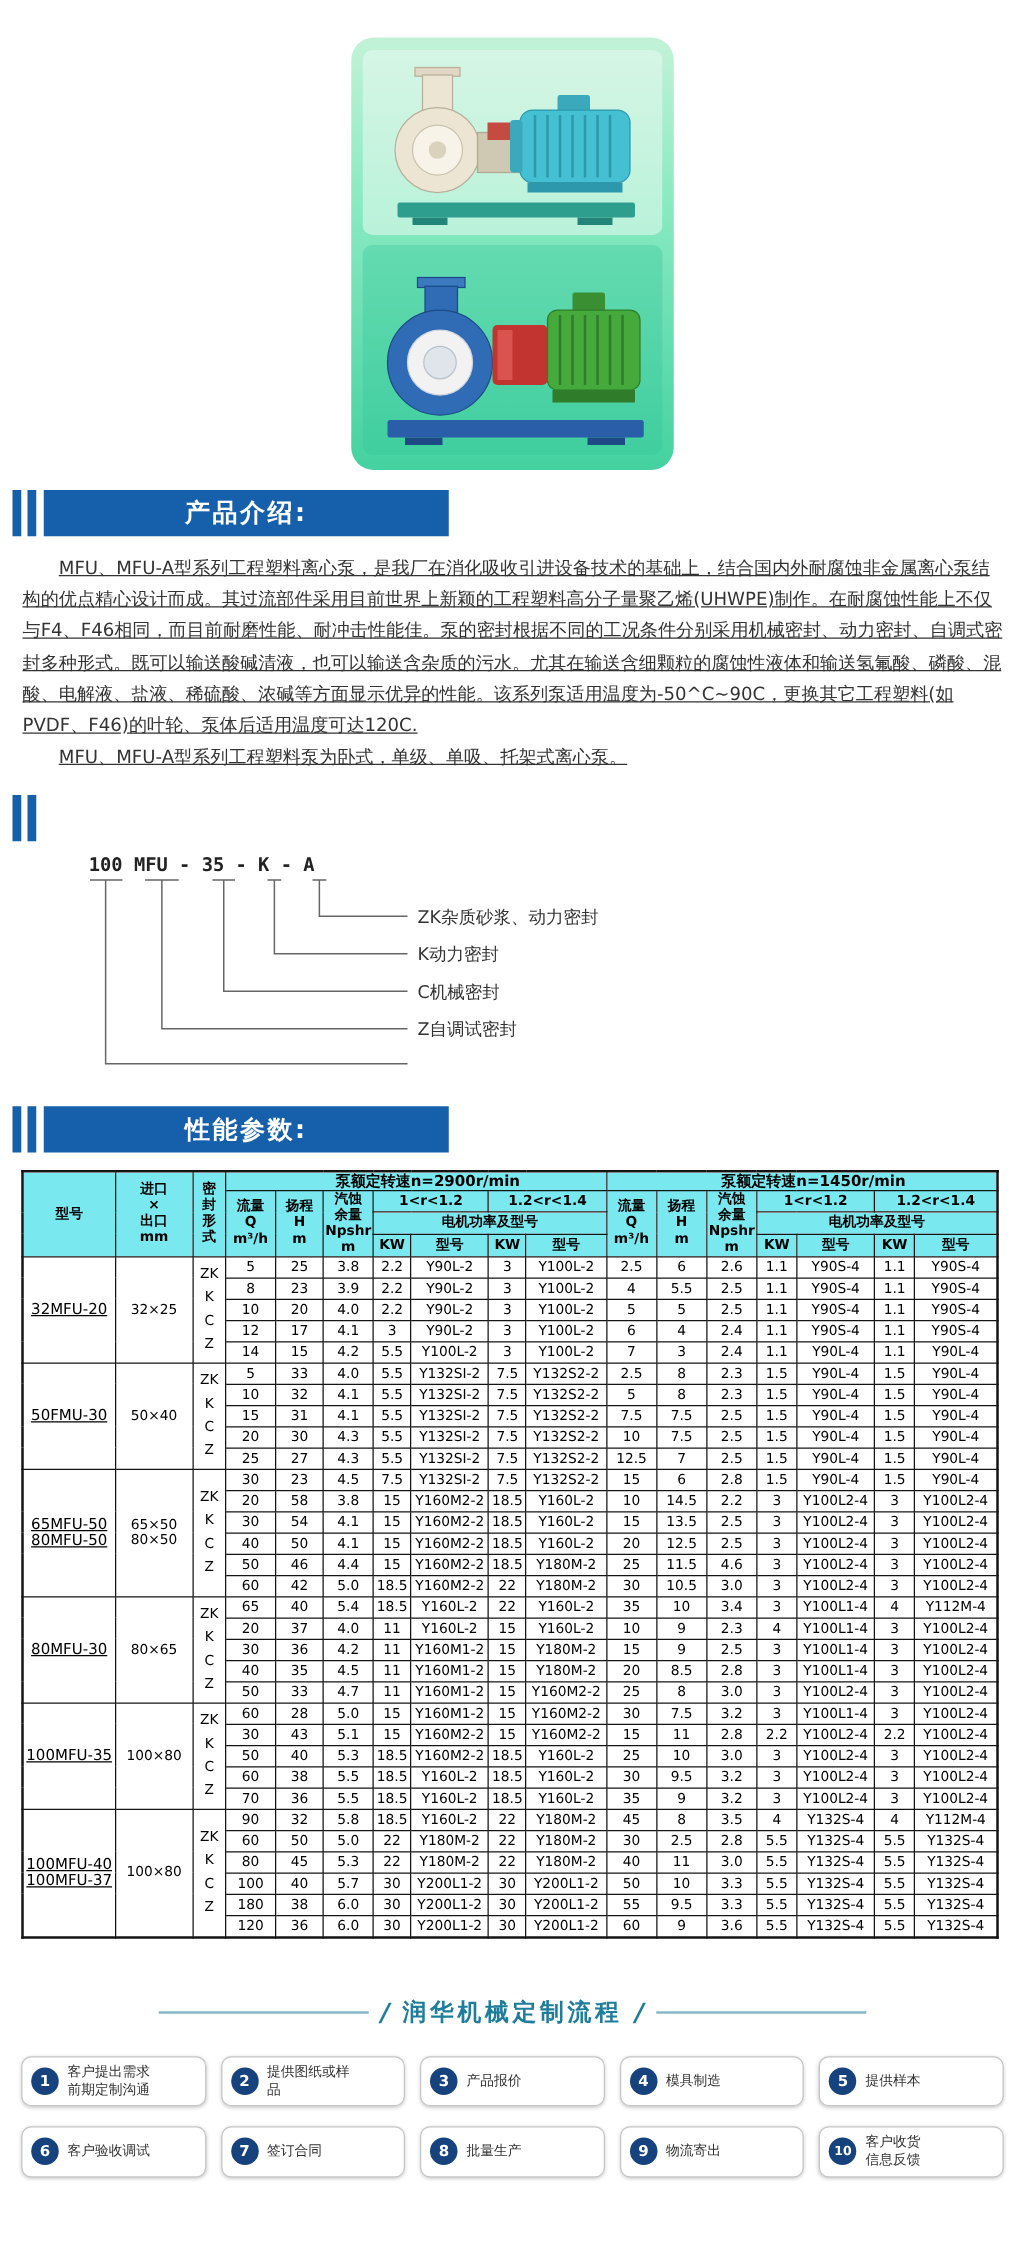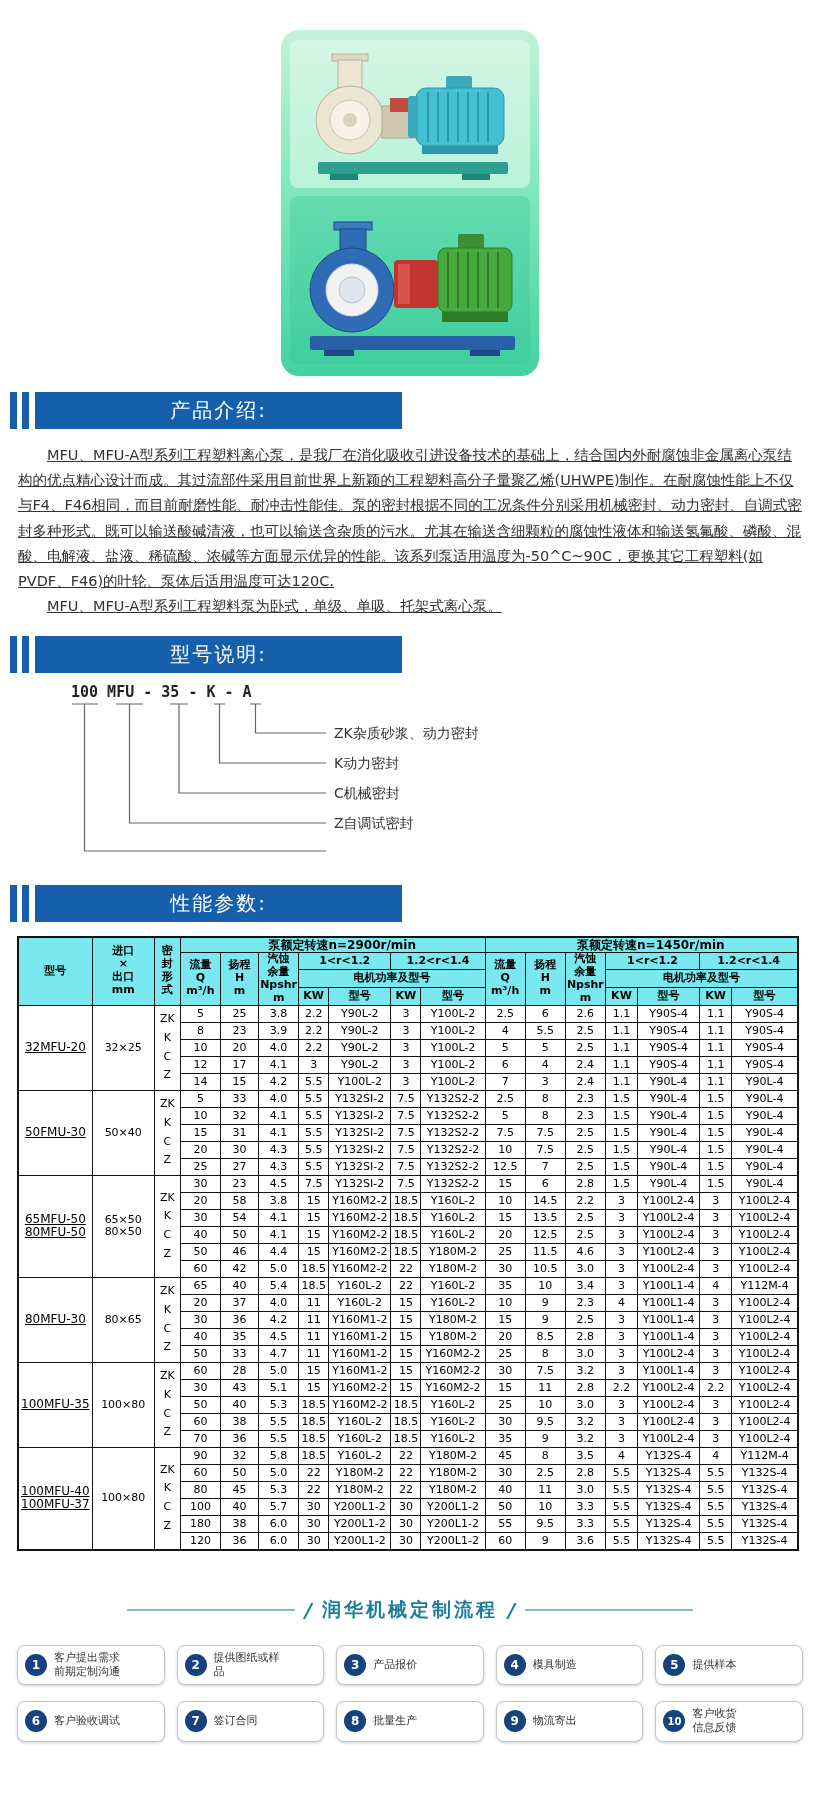--- a/index.html
+++ b/index.html
@@ -8,21 +8,21 @@
 
   
   .photo-card{width:258px;margin:30px auto 0;padding:10px 8px 12px;box-sizing:border-box;
     border-radius:18px;background:linear-gradient(180deg,#c2f2d8 0%,#8aeac2 38%,#44d2a0 100%);
     display:flex;flex-direction:column;align-items:center;gap:8px;}
 
   
   .sec-header{display:flex;align-items:stretch;height:37px;margin:16px 0 0 10px;}
   .bar{width:7px;background:#1660ab;}
   .bar+.bar{margin-left:5px;}
-  .sec-box{width:367px;background:#1660ab;color:#fff;font-size:20px;font-weight:normal;
+  .sec-box{width:324px;background:#1660ab;color:#fff;font-size:20px;font-weight:bold;
     display:flex;align-items:center;justify-content:center;letter-spacing:2px;margin-left:6px;}
 
   
   .intro{margin:14px 18px 0;font-size:14.5px;color:#333;line-height:1.74;text-decoration:underline;}
   .intro p{margin:0;text-indent:2em;}
 
   
   .diagram{margin:6px 0 0 26px;display:block;}
   .code-text{font-family:"DejaVu Sans Mono","Liberation Mono",monospace;font-size:15px;font-weight:bold;fill:#222;}
   .diag-label{font-size:14px;fill:#333;}
@@ -100,21 +100,20 @@
     <div class="sec-box">产品介绍:</div>
   </div>
   <div class="intro">
     <p>MFU、MFU-A型系列工程塑料离心泵，是我厂在消化吸收引进设备技术的基础上，结合国内外耐腐蚀非金属离心泵结构的优点精心设计而成。其过流部件采用目前世界上新颖的工程塑料高分子量聚乙烯(UHWPE)制作。在耐腐蚀性能上不仅与F4、F46相同，而目前耐磨性能、耐冲击性能佳。泵的密封根据不同的工况条件分别采用机械密封、动力密封、自调式密封多种形式。既可以输送酸碱清液，也可以输送含杂质的污水。尤其在输送含细颗粒的腐蚀性液体和输送氢氟酸、磷酸、混酸、电解液、盐液、稀硫酸、浓碱等方面显示优异的性能。该系列泵适用温度为-50^C~90C，更换其它工程塑料(如PVDF、F46)的叶轮、泵体后适用温度可达120C.</p>
     <p>MFU、MFU-A型系列工程塑料泵为卧式，单级、单吸、托架式离心泵。</p>
   </div>
 
   <div class="sec-header">
     <span class="bar"></span>
     <span class="bar"></span>
-    <div class="sec-box">型号说明:</div>
   </div>
   <svg class="diagram" width="700" height="190" viewBox="0 0 700 190">
     <text class="code-text" x="45" y="18">100  MFU - 35 - K - A</text>
     <path class="diag-line" d="M46 25 H72 M90 25 H117 M144 25 H162 M188 25 H199 M224 25 H235"></path>
     <path class="diag-line" d="M229.5 25 V54 H300"></path>
     <path class="diag-line" d="M193.5 25 V84 H300"></path>
     <path class="diag-line" d="M153 25 V114 H300"></path>
     <path class="diag-line" d="M103.5 25 V144 H300"></path>
     <path class="diag-line" d="M58.5 25 V172 H300"></path>
     <text class="diag-label" x="308" y="59">ZK杂质砂浆、动力密封</text>

